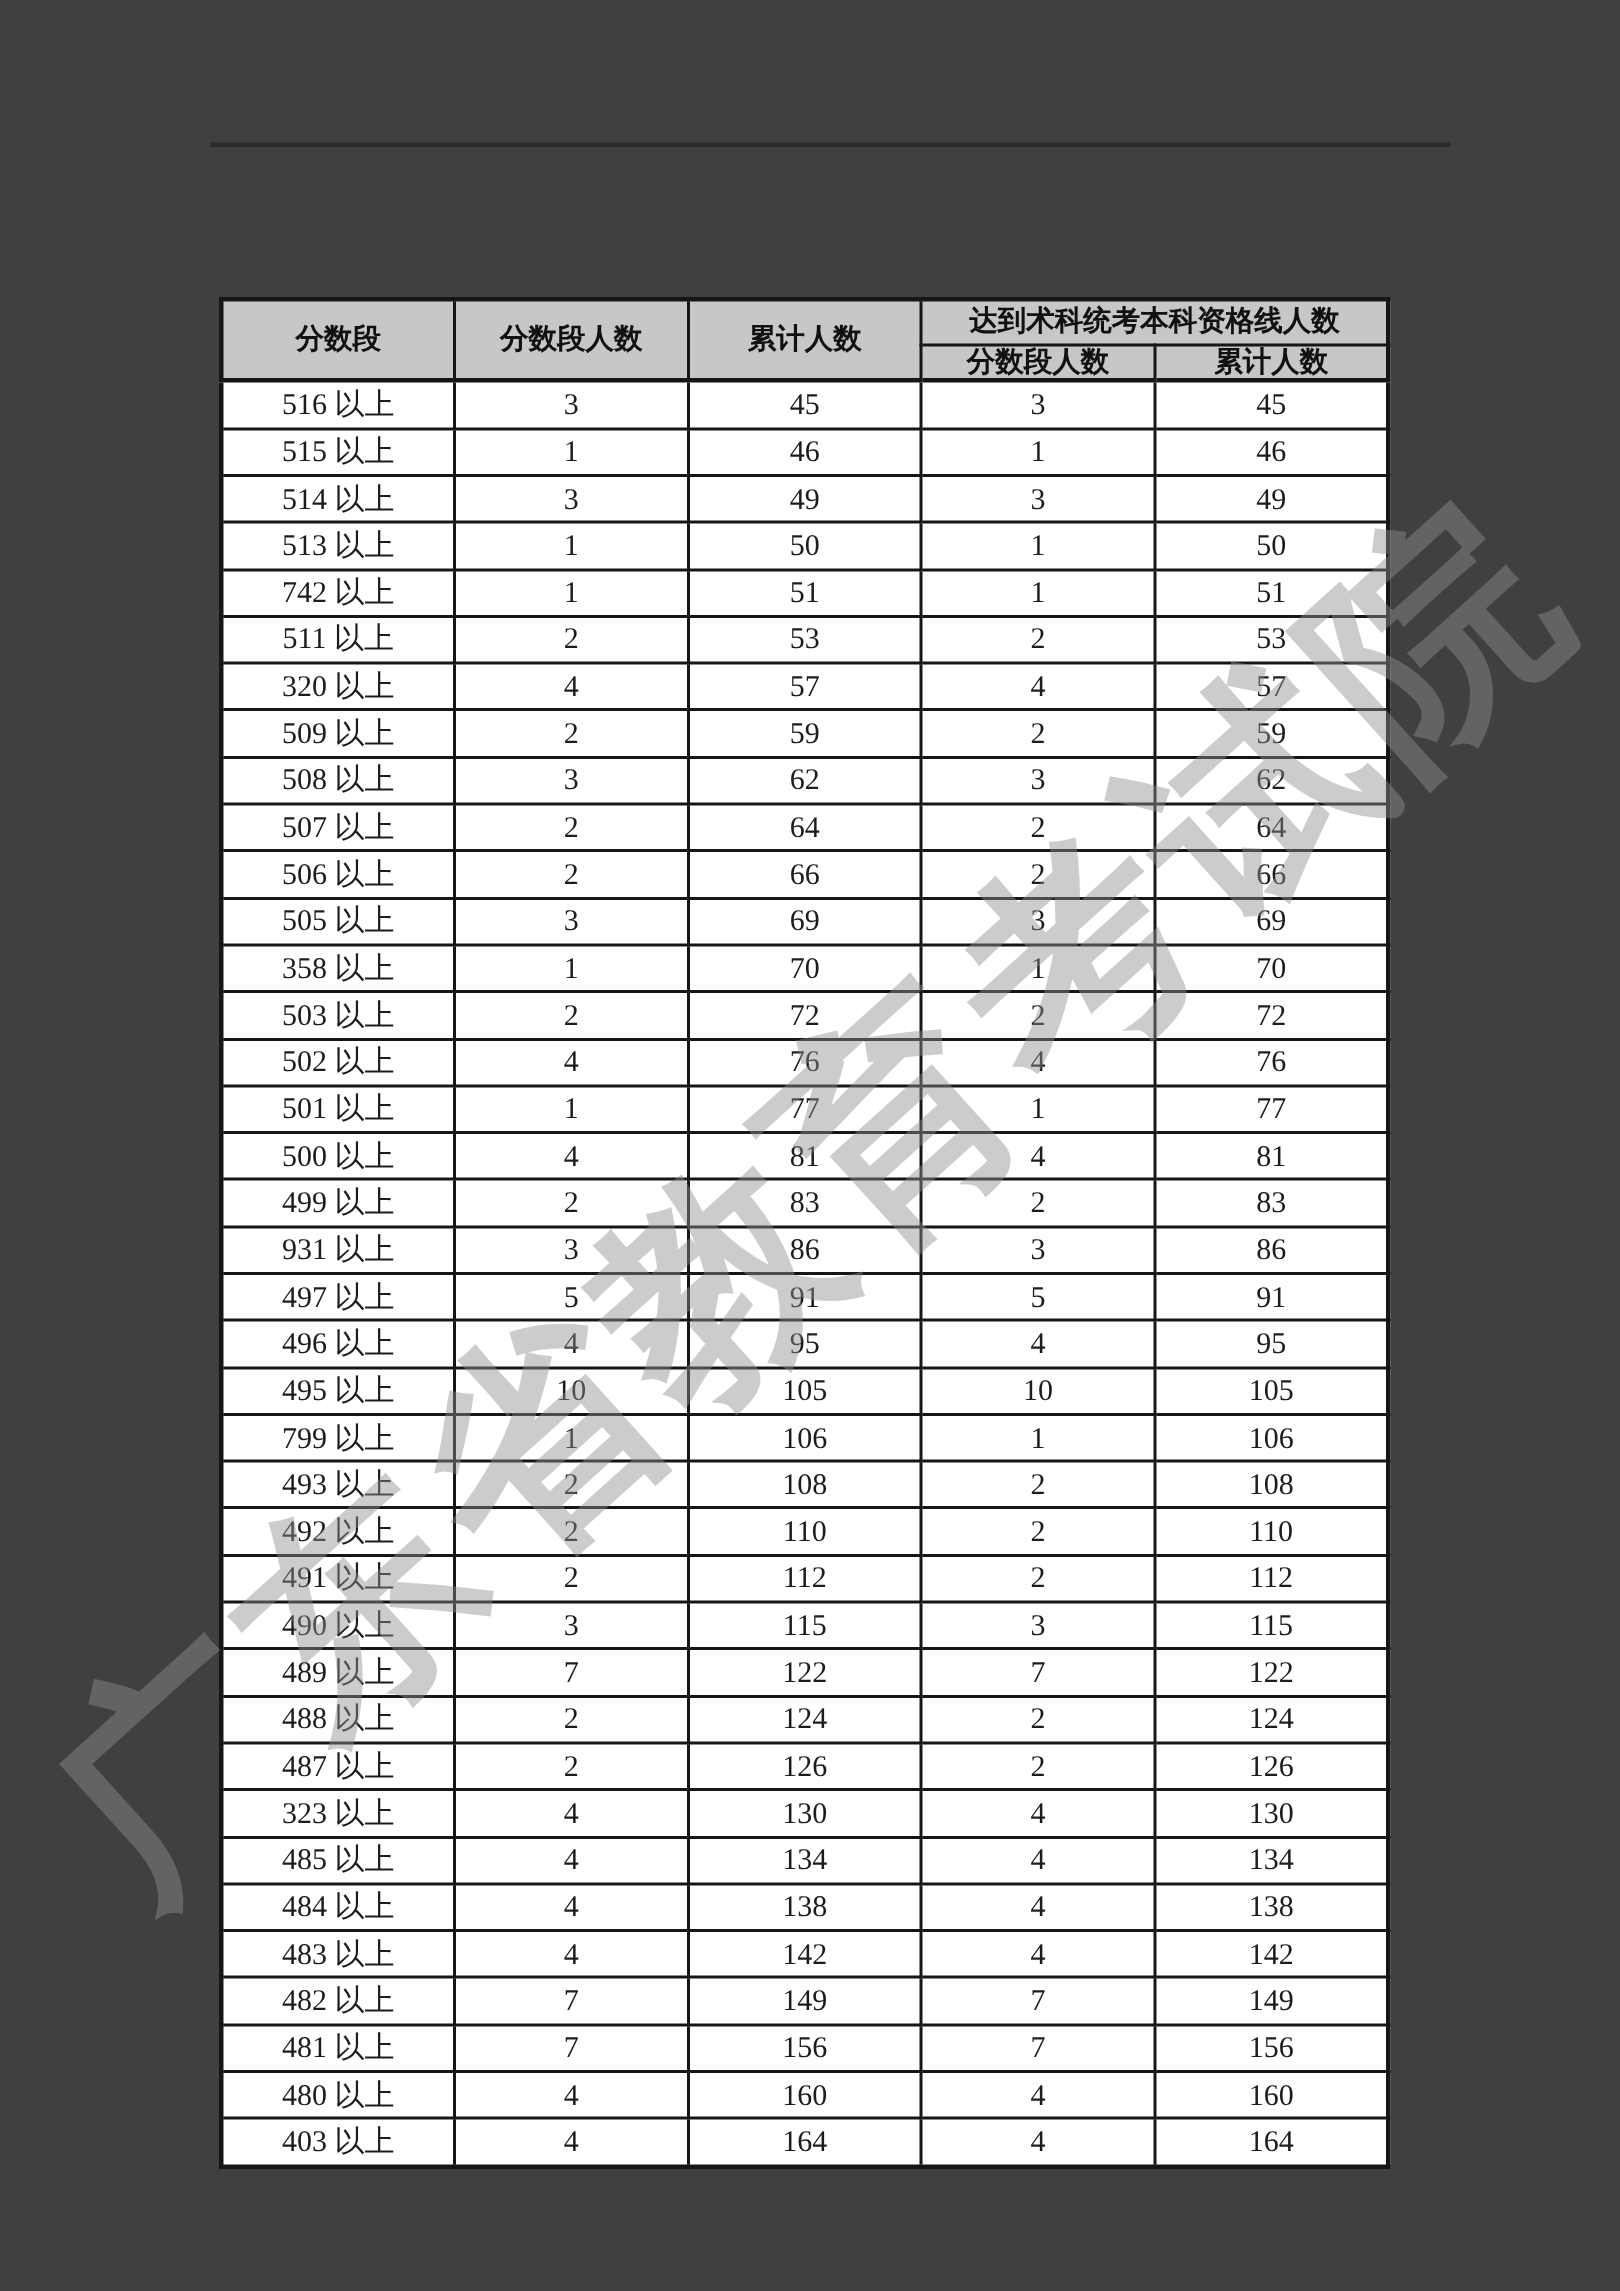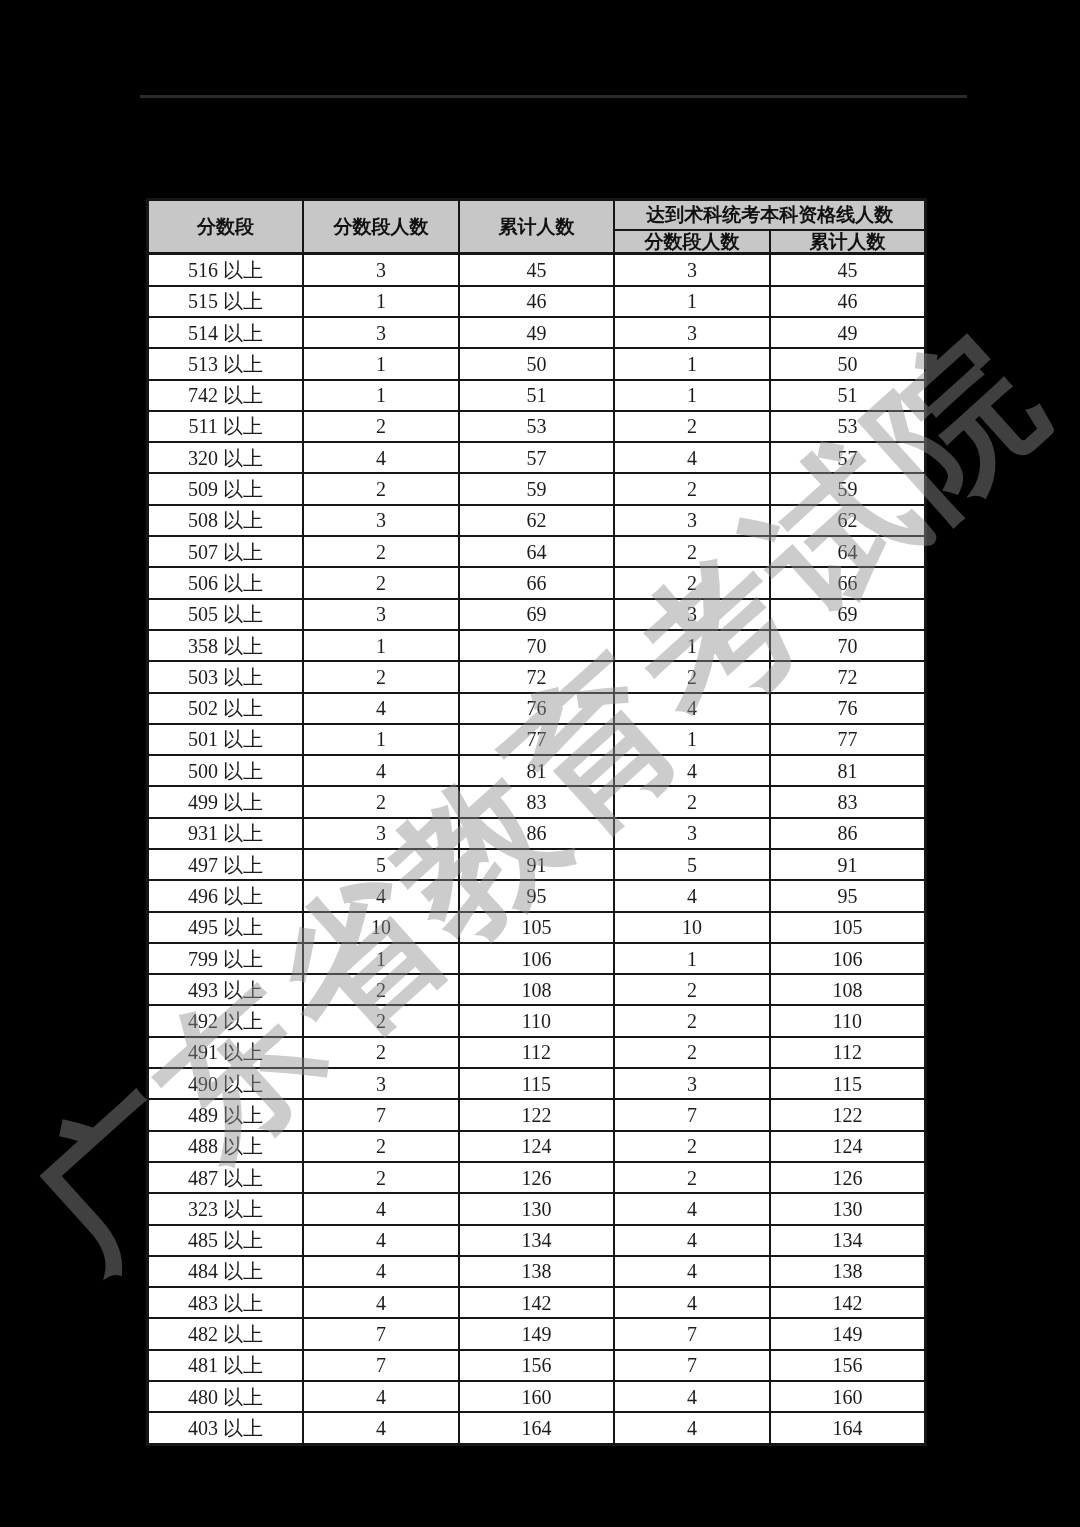--- a/index.html
+++ b/index.html
@@ -1,20 +1,20 @@
 <!DOCTYPE html>
 <html><head>
 <meta charset="utf-8">
 <style>
   html, body { margin: 0; padding: 0; background: #ffffff; }
   .page {
     position: relative;
     width: 1080px;
     height: 1527px;
-    background: #000000;
+    background: #404040;
     overflow: hidden;
     font-family: "Liberation Serif", "DejaVu Serif", serif;
   }
   .top-rule {
     position: absolute;
     left: 140px;
     top: 95px;
     width: 827px;
     height: 3px;
     background: #2b2b2b;

